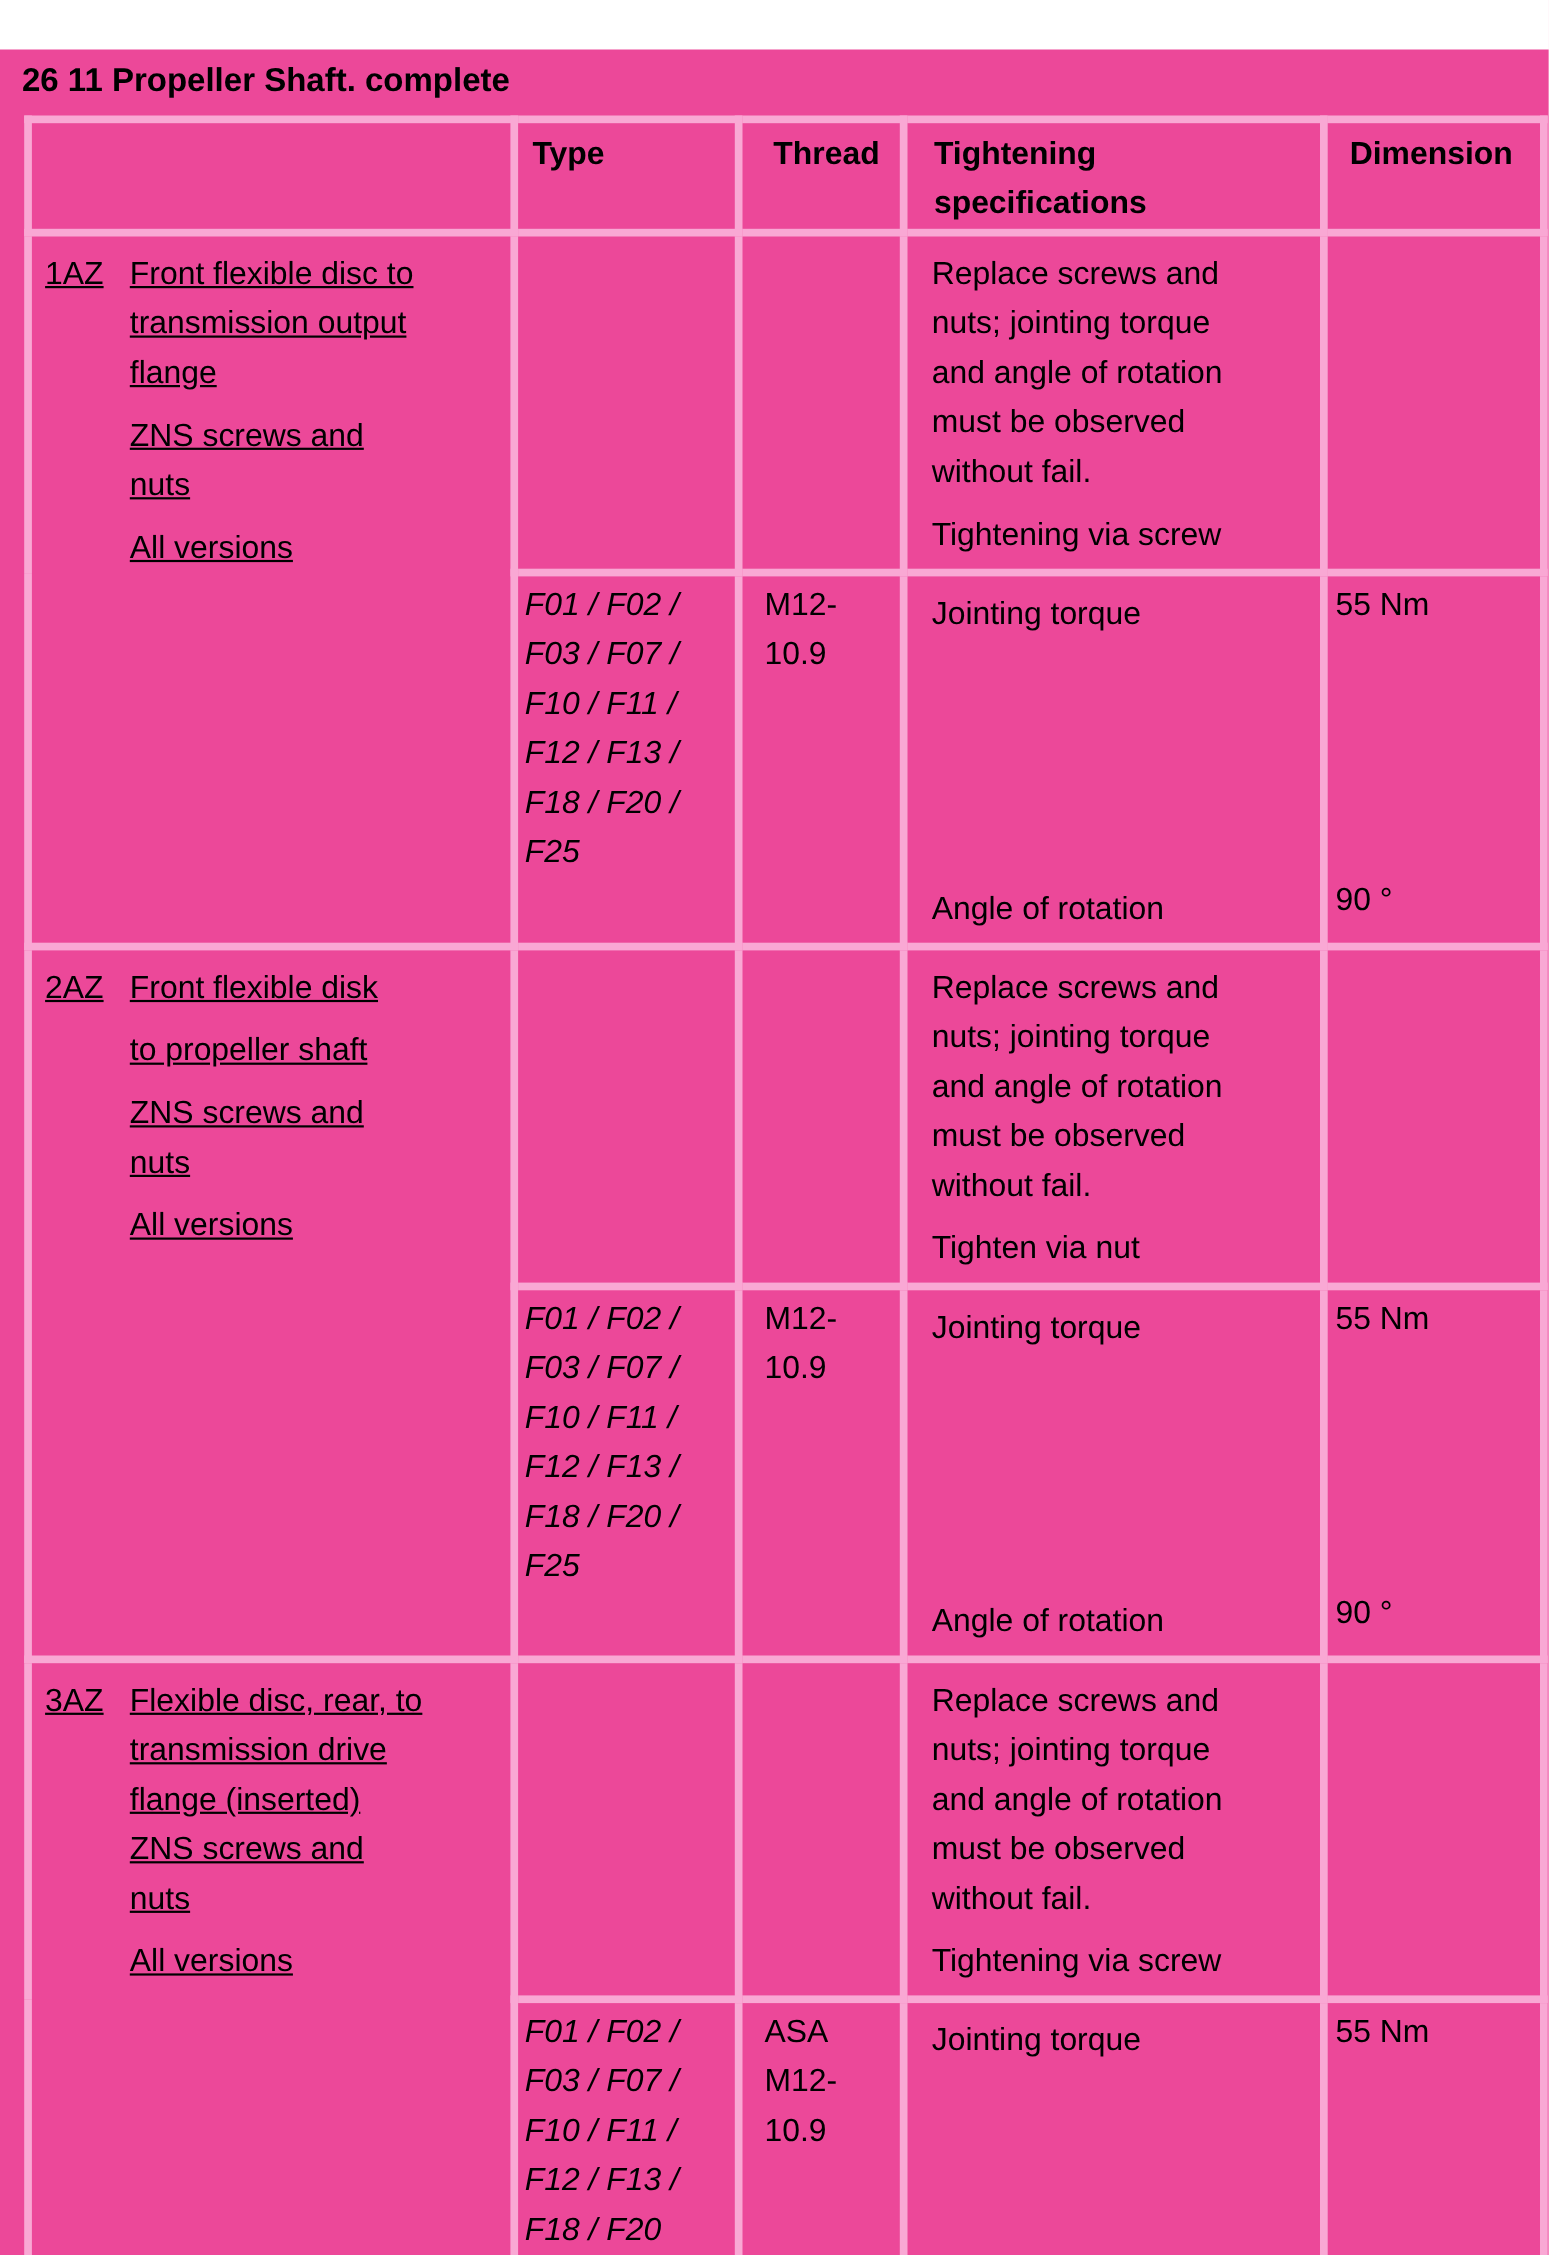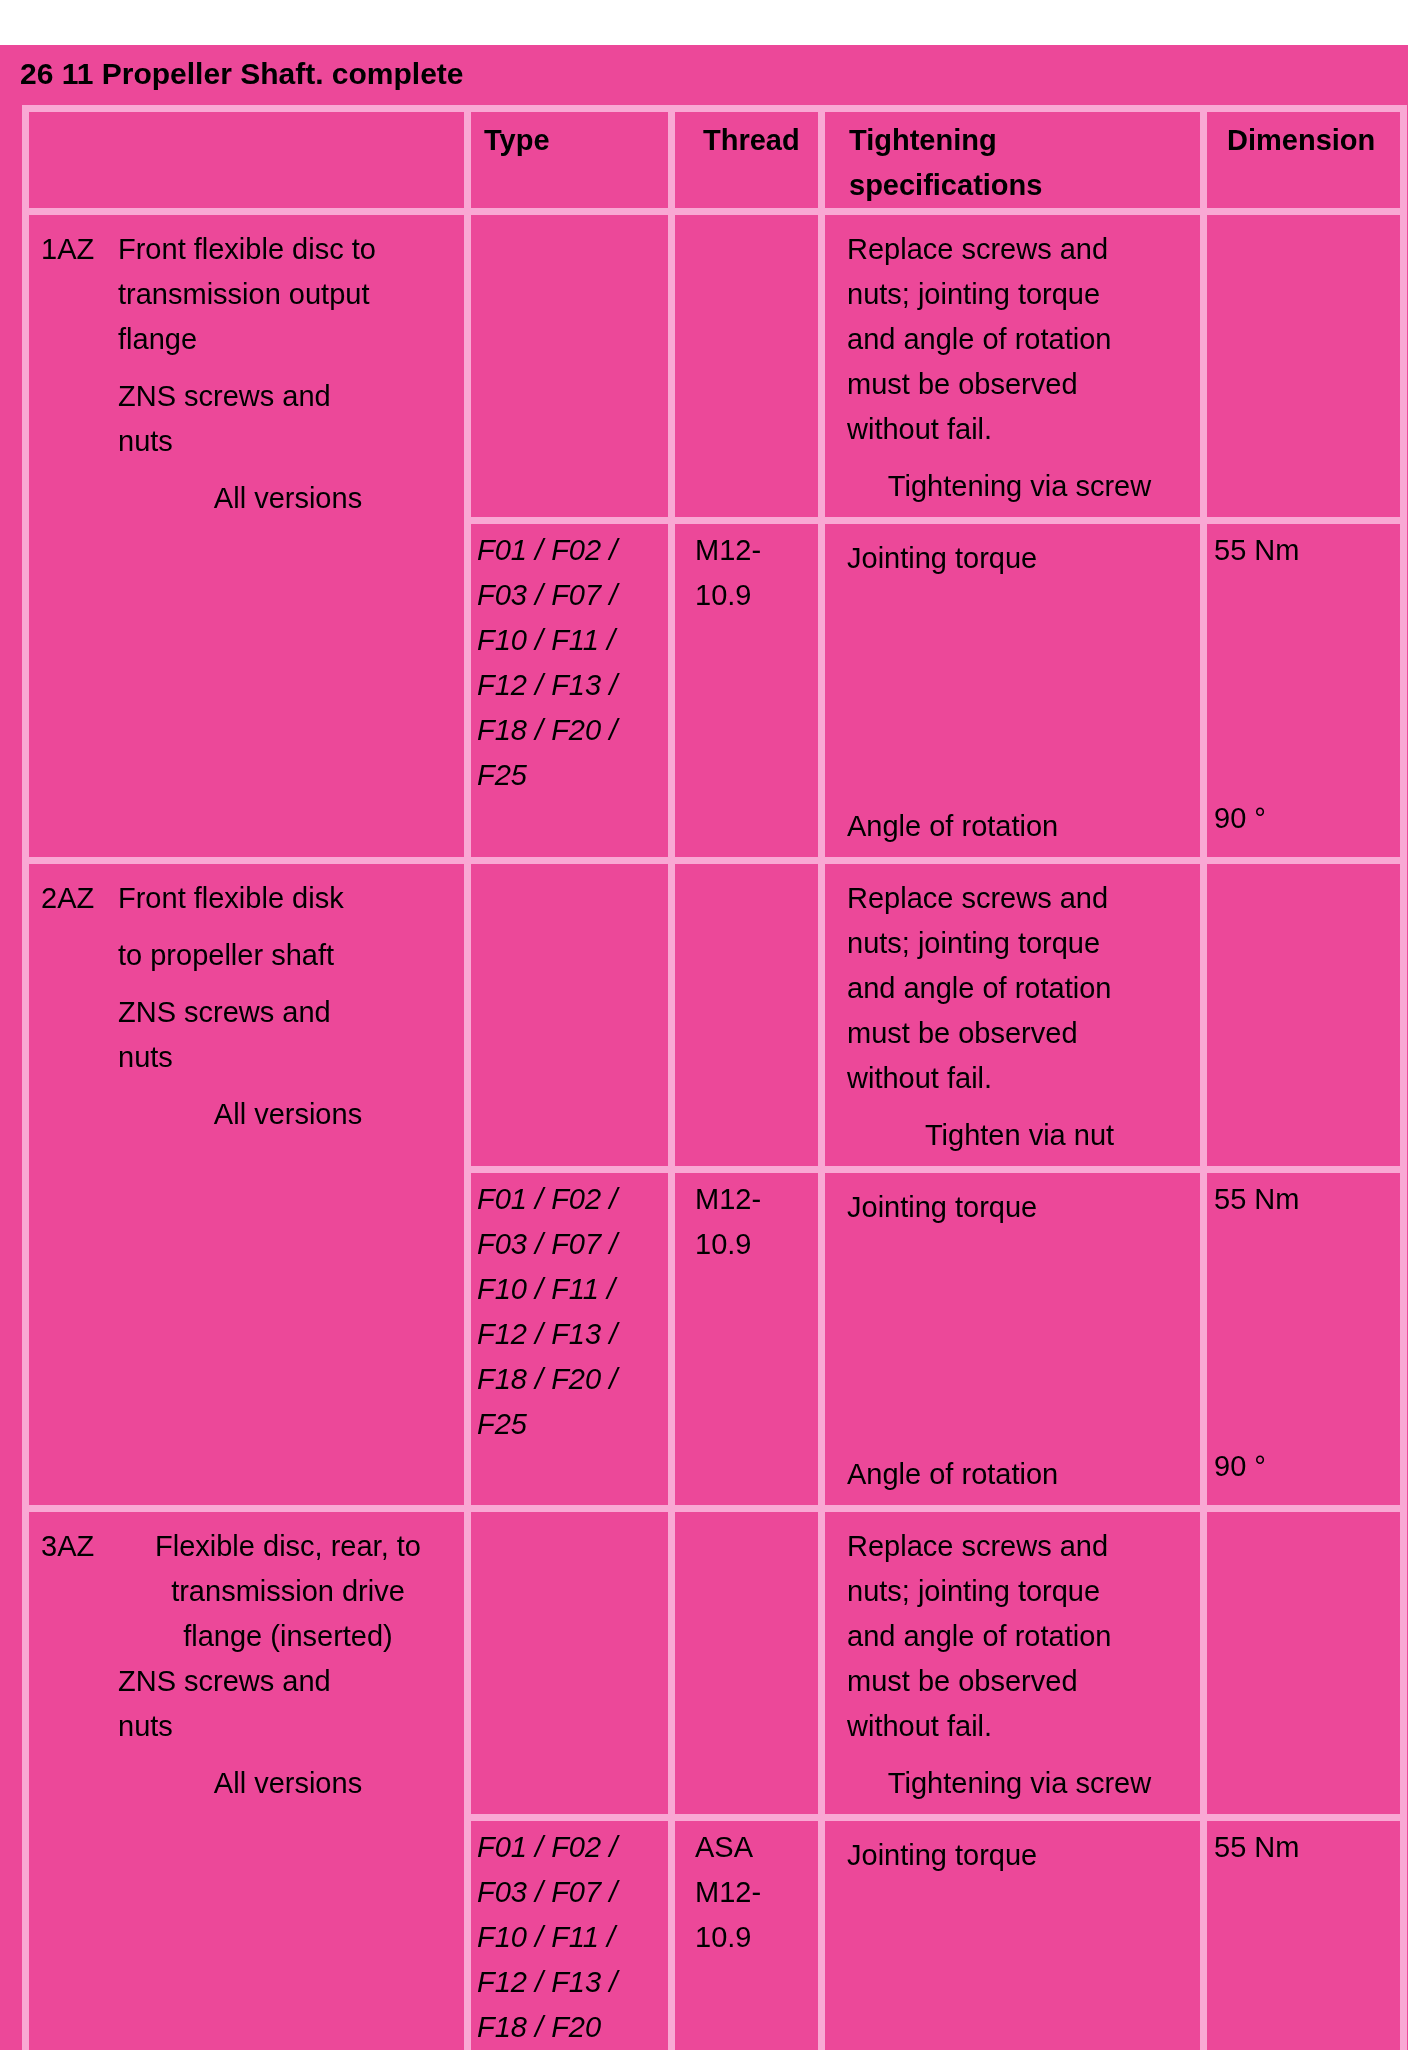--- a/index.html
+++ b/index.html
@@ -43,32 +43,32 @@
   th.h-dim{padding:6px 0 0 20px;}
   
   tr.h-head{height:88px;}
   tr.h-1a{height:308px;}
   tr.h-1b{height:329px;}
   tr.h-2a{height:285px;}
   tr.h-2b{height:328px;}
   tr.h-3a{height:290px;}
   tr.h-3b{height:300px;}
   
-  td.desc{padding:12px 6px 6px 12px;}
+  td.desc{padding:12px 6px 6px 12px;text-decoration:underline;}
   .desc-flex{display:flex;align-items:flex-start;}
   .sec-label{width:77px;flex:none;}
   .desc-text{flex:1;}
   td.type-cell{padding:4px 4px 4px 6px;font-style:italic;}
   td.thread-cell{padding:4px 2px 4px 20px;}
   td.spec-cell{padding:12px 8px 8px 22px;}
   td.dim-cell{padding:4px 2px 4px 7px;}
   td.type-b,td.thread-b{padding-top:4px;}
   .pre{white-space:pre-line;}
   p.para{margin:0 0 12px 0;}
-  p.m0{margin-bottom:0;text-align:center;}
+  p.m0{margin-bottom:0;}
   .fill{display:flex;flex-direction:column;justify-content:space-between;}
   .f1{height:313px;}
   .f2{height:312px;}
   .f3{height:284px;}
 </style>
 </head>
 <body>
 
 <div class="page">
 

